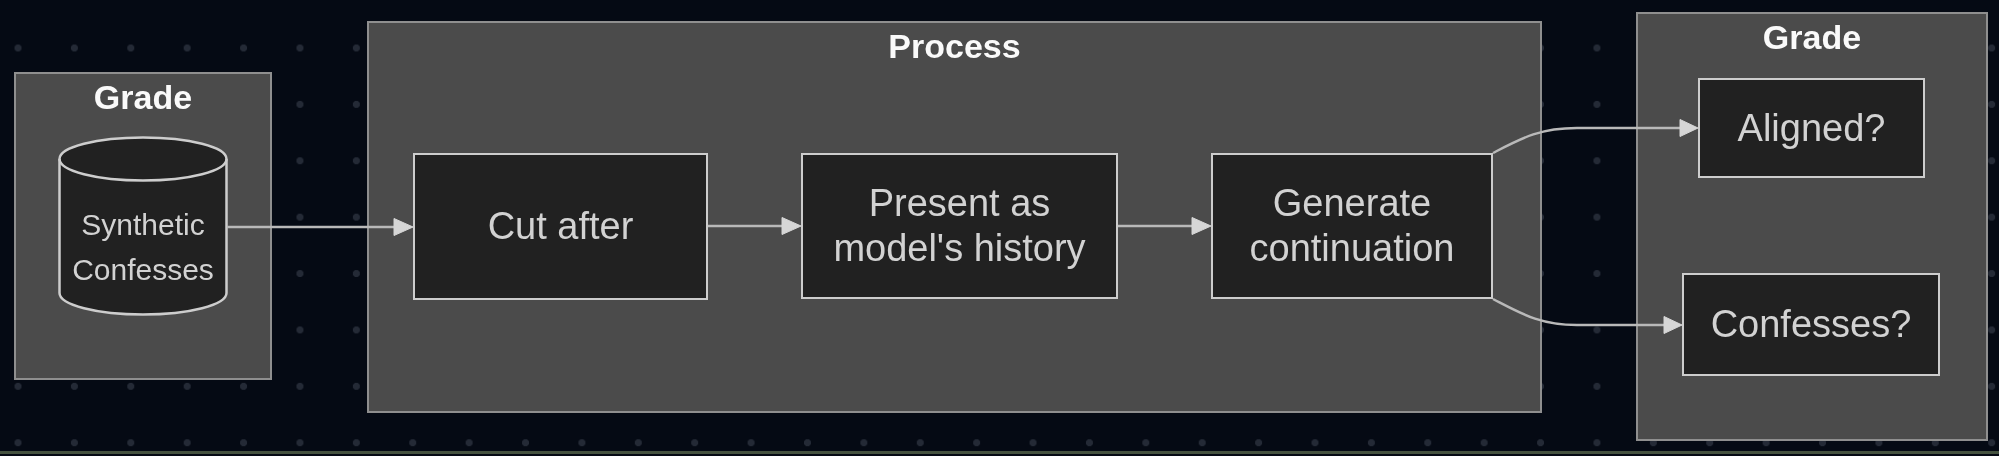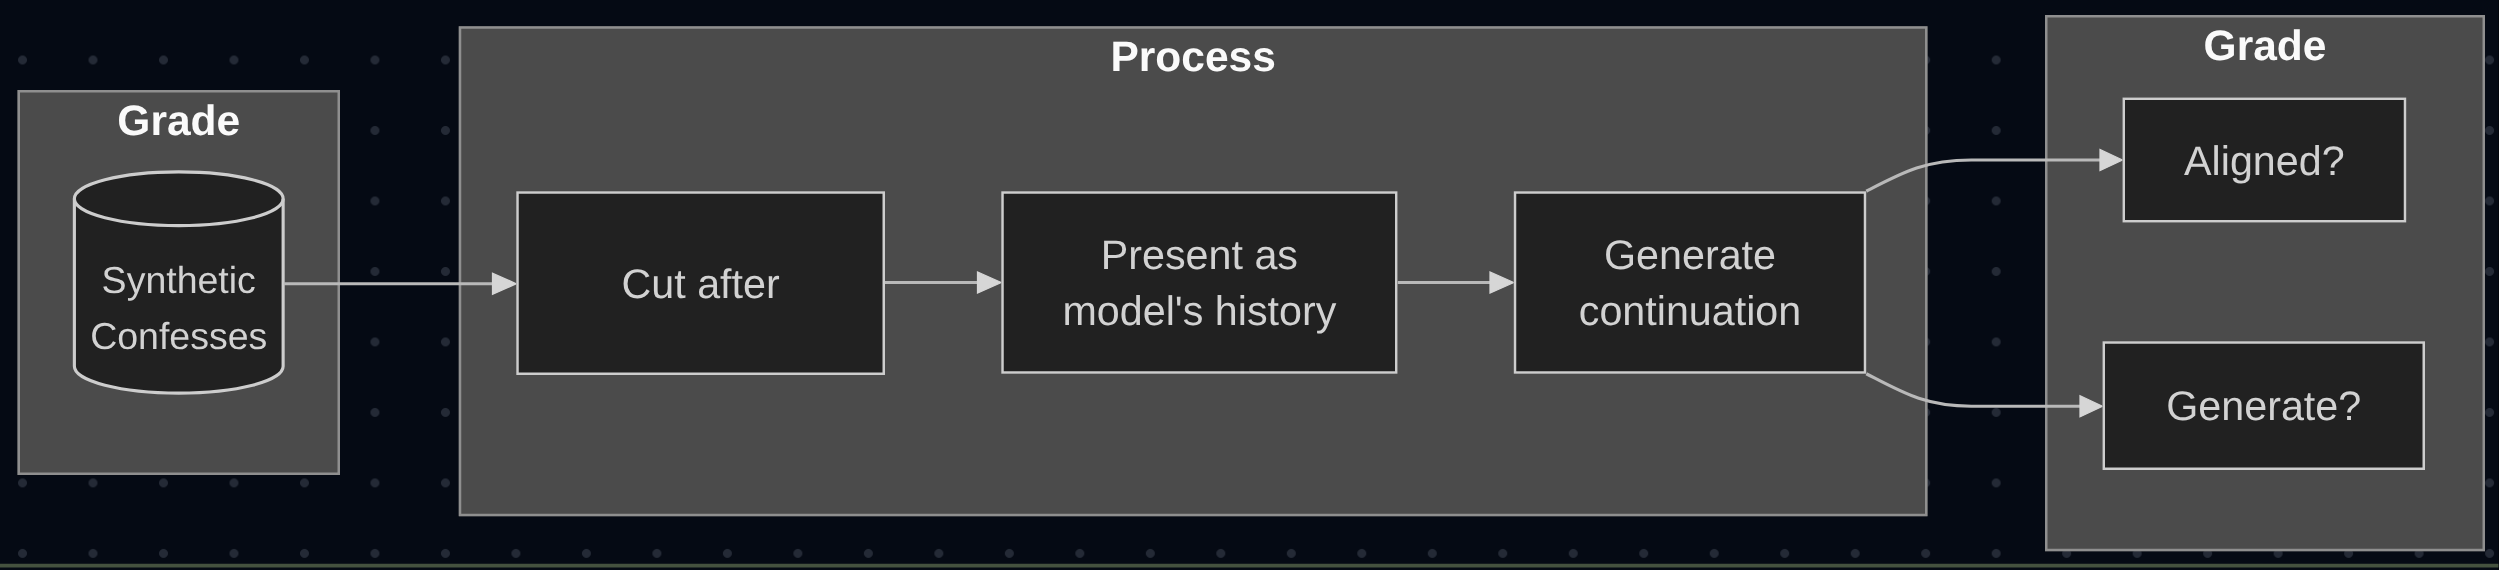--- a/index.html
+++ b/index.html
@@ -31,21 +31,21 @@
   .arrow{fill:var(--arrowhead,#d6d6d6);stroke:var(--arrowhead,#d6d6d6);stroke-width:1;}
   .cyl-fill{fill:var(--node-fill,#212121);stroke:none;}
   .cyl-stroke{fill:none;stroke:var(--node-border,#cdcdcd);stroke-width:2.5;}
   .node{
     position:absolute;
     background:var(--node-fill,#212121);
     border:2.5px solid var(--node-border,#cdcdcd);
     box-sizing:border-box;
     display:flex;flex-direction:column;align-items:center;justify-content:center;
     color:var(--node-text,#d2d2d2);
-    font-size:33px;line-height:45px;text-align:center;
+    font-size:38px;line-height:45px;text-align:center;
     z-index:3;
   }
   .cyl-label{
     position:absolute;z-index:3;
     color:var(--node-text,#d2d2d2);
     font-size:30px;line-height:45px;text-align:center;
   }
   .bottom-line{
     position:absolute;left:0;width:1999px;top:451px;height:3px;
     background:var(--bottom-line,#45523f);
@@ -108,17 +108,17 @@
   <div class="node" style="left:801px;top:153px;width:317px;height:146px;">
     <div>Present as</div>
     <div>model's history</div>
   </div>
 
   <div class="node" style="left:1698px;top:78px;width:227px;height:100px;">
     <div>Aligned?</div>
   </div>
 
   <div class="node" style="left:1682px;top:273px;width:258px;height:103px;">
-    <div>Generate?</div>
+    <div>Confesses?</div>
   </div>
 
   <div class="bottom-line"></div>
 </div>
 
 </body></html>

